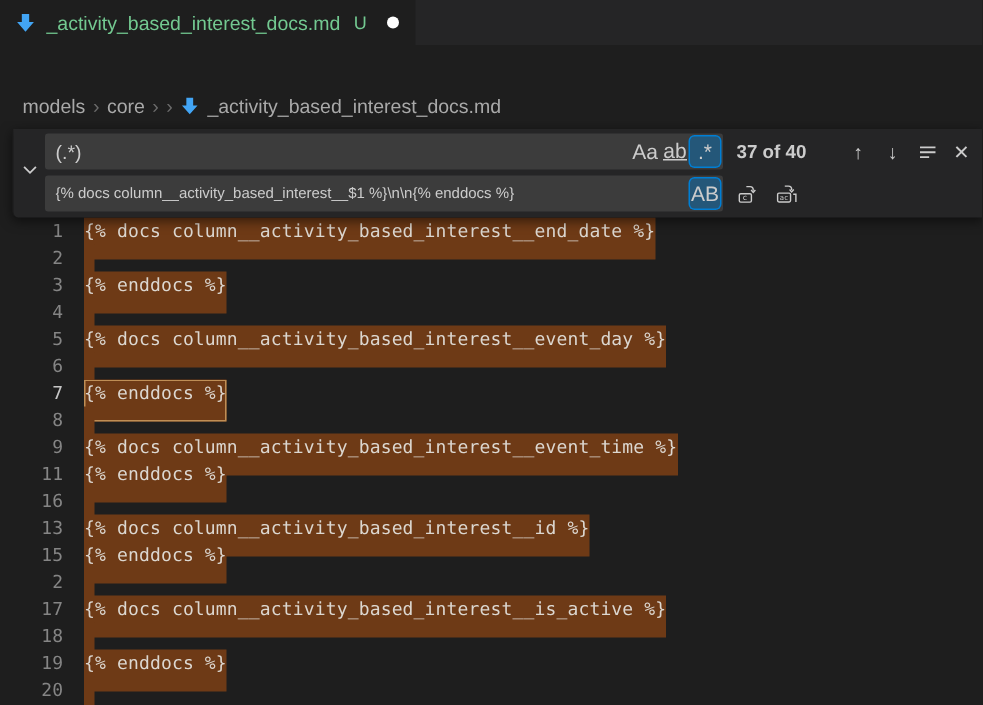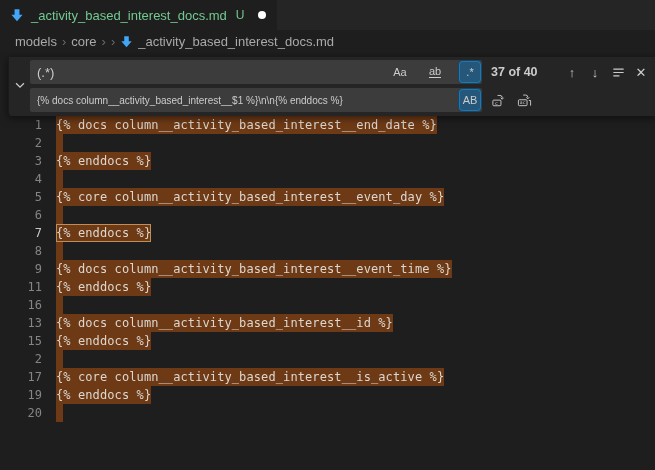--- a/index.html
+++ b/index.html
@@ -17,36 +17,36 @@
     display:flex; align-items:center; gap:7px; padding:0 10px;
   }
   .tab-icon svg { width:14px; height:14px; display:block; }
   .tab-name { color:var(--c-git_green); font-size:13px; white-space:nowrap; }
   .git-badge { color:var(--c-git_green); font-size:12px; margin-left:2px; }
   .mod-dot { width:8px; height:8px; border-radius:50%; background:#ffffff; margin-left:6px; flex:none; }
 
   
   .breadcrumb {
     height:22px; background:#1e1e1e; display:flex; align-items:center;
-    padding-left:15px; font-size:13px; color:#a9a9a9; gap:5px; white-space:nowrap;
+    padding-left:15px; font-size:13px; color:#a9a9a9; gap:5px; white-space:nowrap;margin-top:29px;
   }
   .crumb { cursor:pointer; }
   .crumb-sep { color:#6a6a6a; font-size:13px; }
   .crumb-file { display:flex; align-items:center; gap:5px; }
   .crumb-file svg { width:13px; height:13px; display:block; }
 
   
   .editor { position:relative; height:418px; overflow:hidden; }
   .lines { padding-top:64px; }
   .line { display:flex; height:18px; line-height:18px;
           font-family:"DejaVu Sans Mono", monospace; font-size:12px; }
   .gutter { width:42px; flex:none; text-align:right; color:#858585; }
   .gutter.cur { color:#c6c6c6; }
   .line-content { margin-left:14px; white-space:pre; color:#dcd7d0; letter-spacing:0.1px; }
-  .hl { background:var(--c-match_highlight); display:inline-block; height:18px; }
+  .hl { background:var(--c-match_highlight); display:inline-block; height:28px; }
   .hl-empty { width:7px; }
   .line.current .hl { box-shadow: inset 0 0 0 1px var(--c-current_match_border); }
 
   
   .find-widget {
     position:absolute; top:5px; left:8px; right:0; z-index:10;
     background:#252526; border-left:1px solid #1a1a1a;
     border-bottom-left-radius:4px;
     box-shadow:0 2px 8px rgba(0,0,0,0.55);
     display:flex;
@@ -56,21 +56,21 @@
   .fw-rows { flex:1; padding:3px 4px 4px 0; display:flex; flex-direction:column; gap:4px; }
   .frow { display:flex; align-items:center; height:24px; gap:6px; }
   .input-box {
     width:452px; height:24px; background:#3c3c3c; border-radius:2px;
     display:flex; align-items:center; padding:0 2px 0 7px; flex:none;
   }
   .input-text { flex:1; font-size:13px; color:#cccccc; white-space:pre; overflow:hidden; }
   .toggle {
     width:20px; height:20px; border-radius:3px; flex:none; cursor:pointer;
     display:flex; align-items:center; justify-content:center;
-    font-size:11px; color:#cccccc; margin-left:15px;
+    font-size:14px; color:#cccccc; margin-left:0;
   }
   .toggle.active { background:var(--c-toggle_active_bg); box-shadow:0 0 0 1px var(--c-toggle_active_border); }
   .ww-label { border-bottom:1px solid #cccccc; line-height:11px; }
   .match-count { font-size:12.5px; color:#cccccc; white-space:nowrap; margin-left:3px;font-weight:bold; }
   .nav { margin-left:auto; display:flex; gap:3px; }
   .icon-btn {
     width:20px; height:20px; border-radius:3px; cursor:pointer; flex:none;
     display:flex; align-items:center; justify-content:center;
     color:#cccccc; font-size:13px;
   }
@@ -182,21 +182,21 @@
       <div class="line">
         <span class="gutter">3</span>
         <span class="line-content"><span class="hl">{% enddocs %}</span></span>
       </div>
       <div class="line">
         <span class="gutter">4</span>
         <span class="line-content"><span class="hl hl-empty"></span></span>
       </div>
       <div class="line">
         <span class="gutter">5</span>
-        <span class="line-content"><span class="hl">{% core column__activity_based_interest__event_day %}</span></span>
+        <span class="line-content"><span class="hl">{% docs column__activity_based_interest__event_day %}</span></span>
       </div>
       <div class="line">
         <span class="gutter">6</span>
         <span class="line-content"><span class="hl hl-empty"></span></span>
       </div>
       <div class="line current">
         <span class="gutter cur">7</span>
         <span class="line-content"><span class="hl">{% enddocs %}</span></span>
       </div>
       <div class="line">
@@ -222,21 +222,25 @@
       <div class="line">
         <span class="gutter">15</span>
         <span class="line-content"><span class="hl">{% enddocs %}</span></span>
       </div>
       <div class="line">
         <span class="gutter">2</span>
         <span class="line-content"><span class="hl hl-empty"></span></span>
       </div>
       <div class="line">
         <span class="gutter">17</span>
-        <span class="line-content"><span class="hl">{% core column__activity_based_interest__is_active %}</span></span>
+        <span class="line-content"><span class="hl">{% docs column__activity_based_interest__is_active %}</span></span>
+      </div>
+      <div class="line">
+        <span class="gutter">18</span>
+        <span class="line-content"><span class="hl hl-empty"></span></span>
       </div>
       <div class="line">
         <span class="gutter">19</span>
         <span class="line-content"><span class="hl">{% enddocs %}</span></span>
       </div>
       <div class="line">
         <span class="gutter">20</span>
         <span class="line-content"><span class="hl hl-empty"></span></span>
       </div>
     </div>

